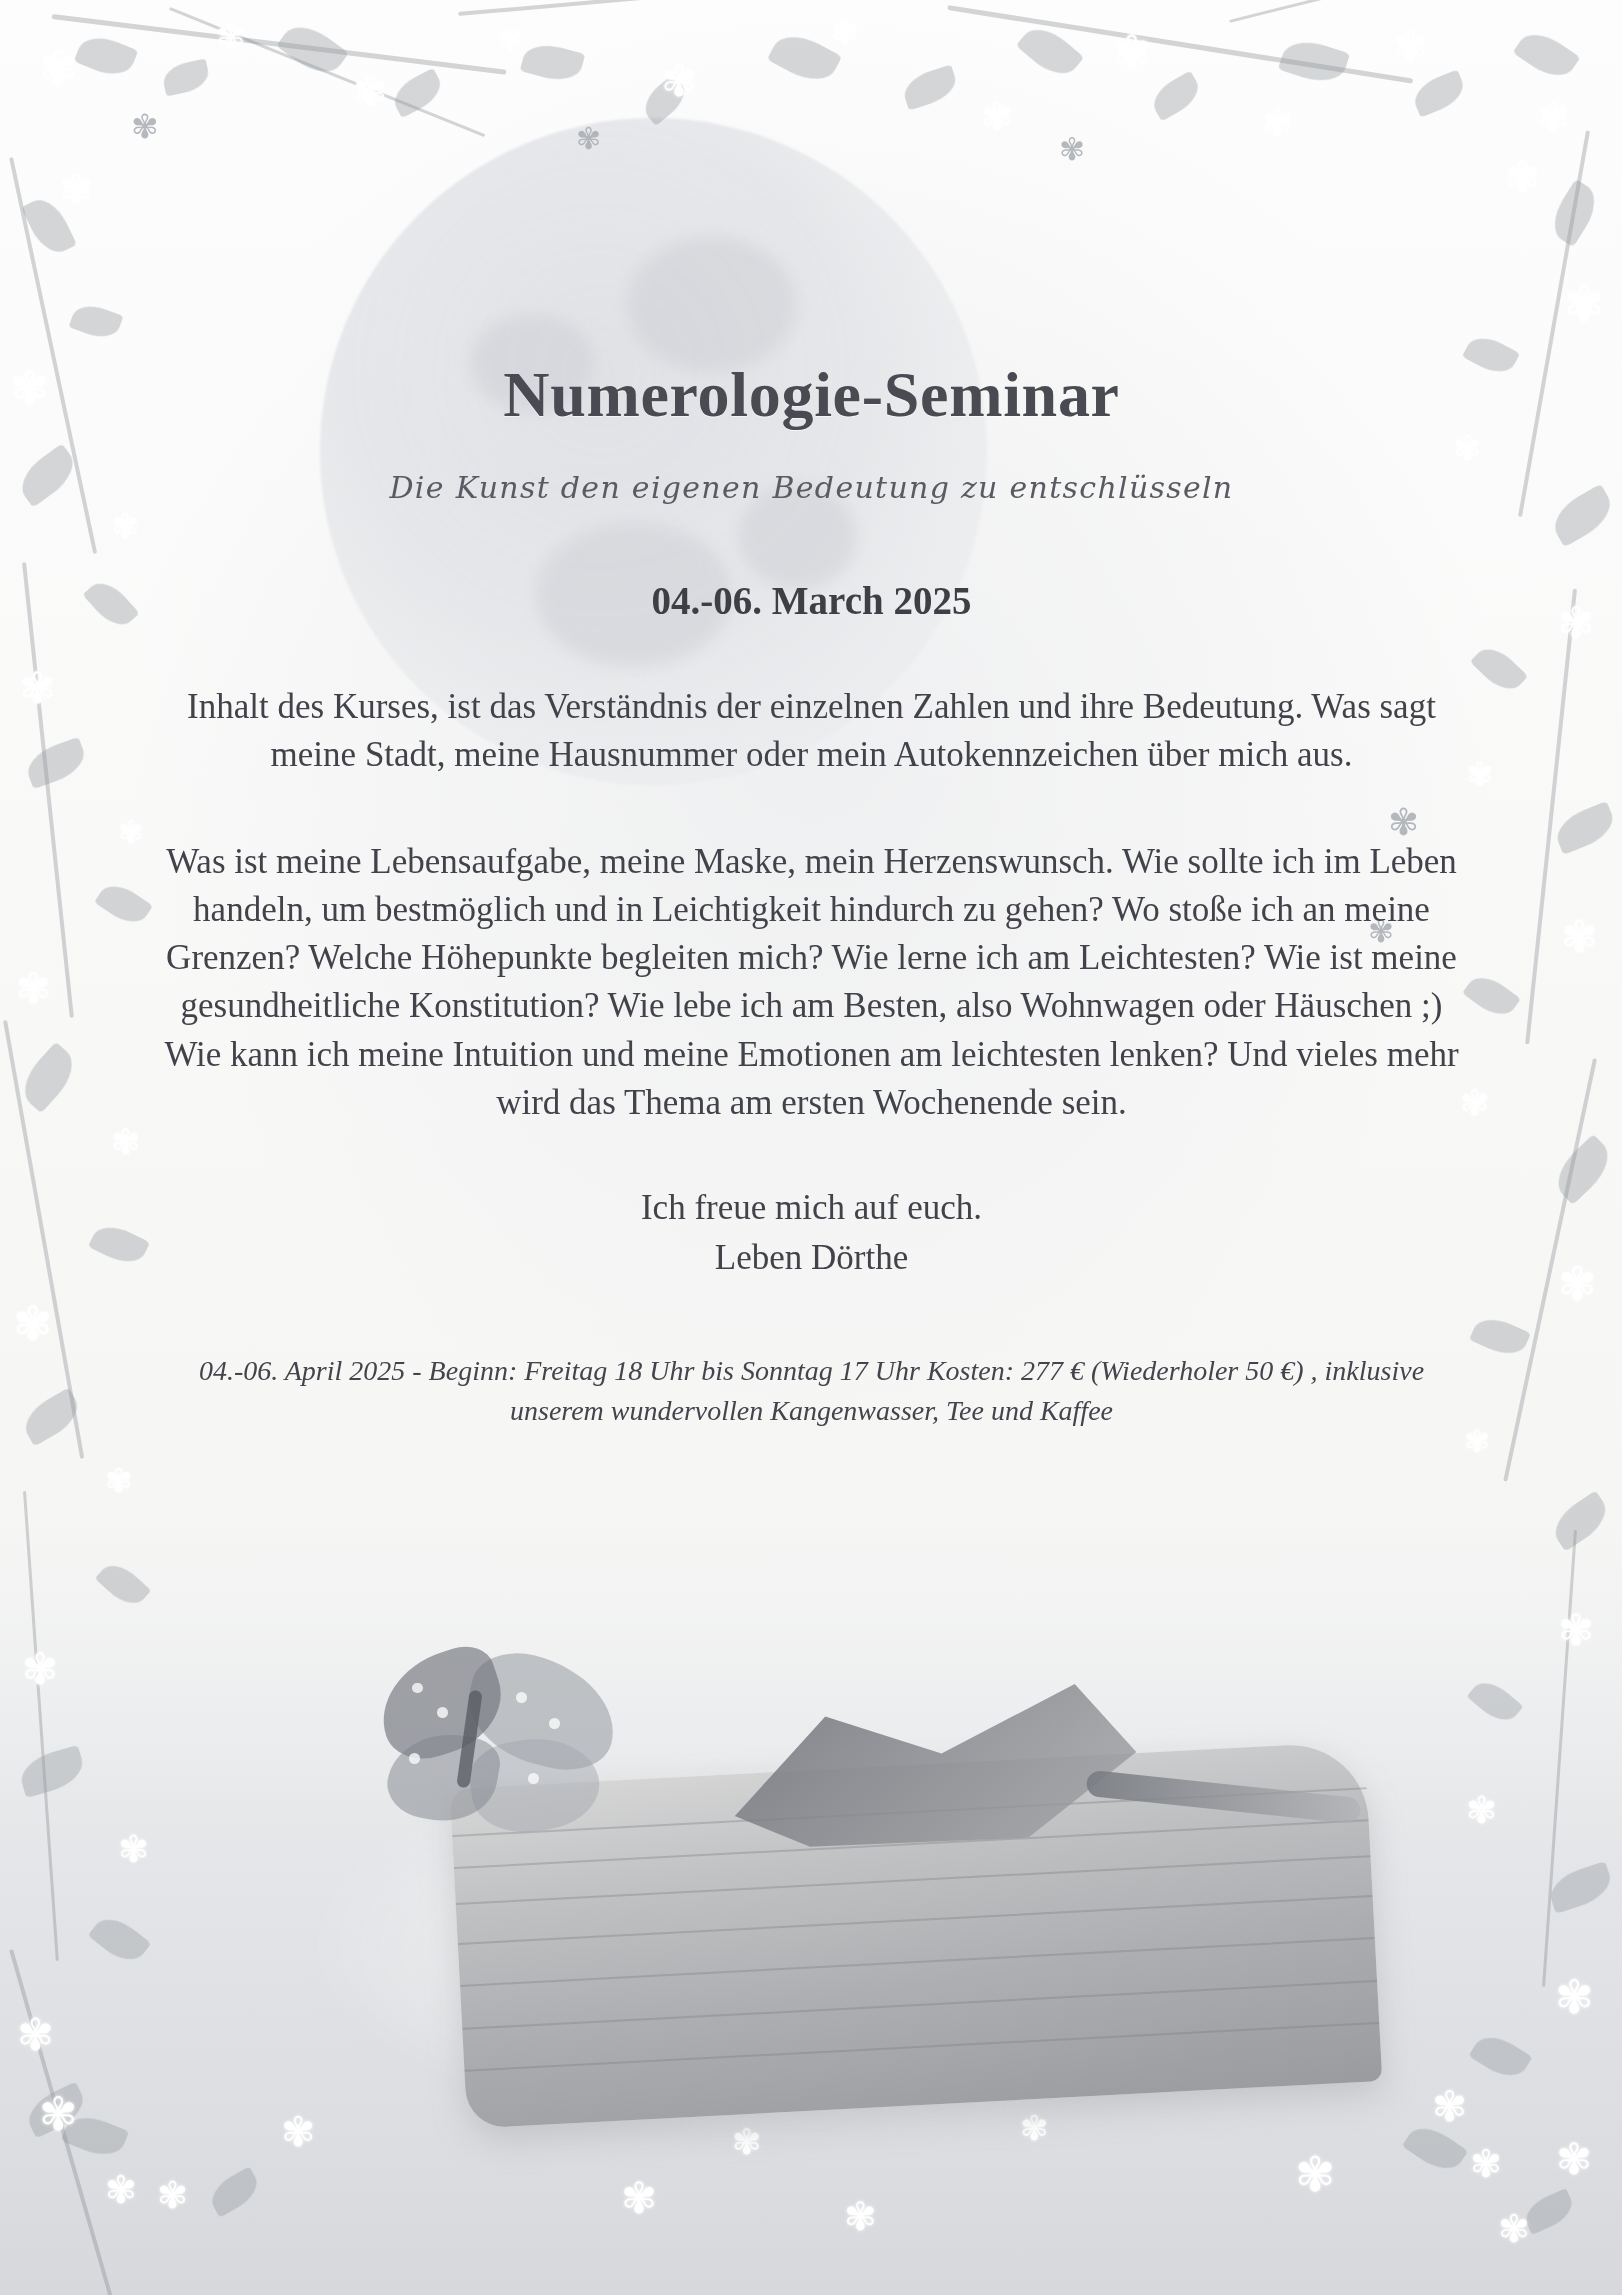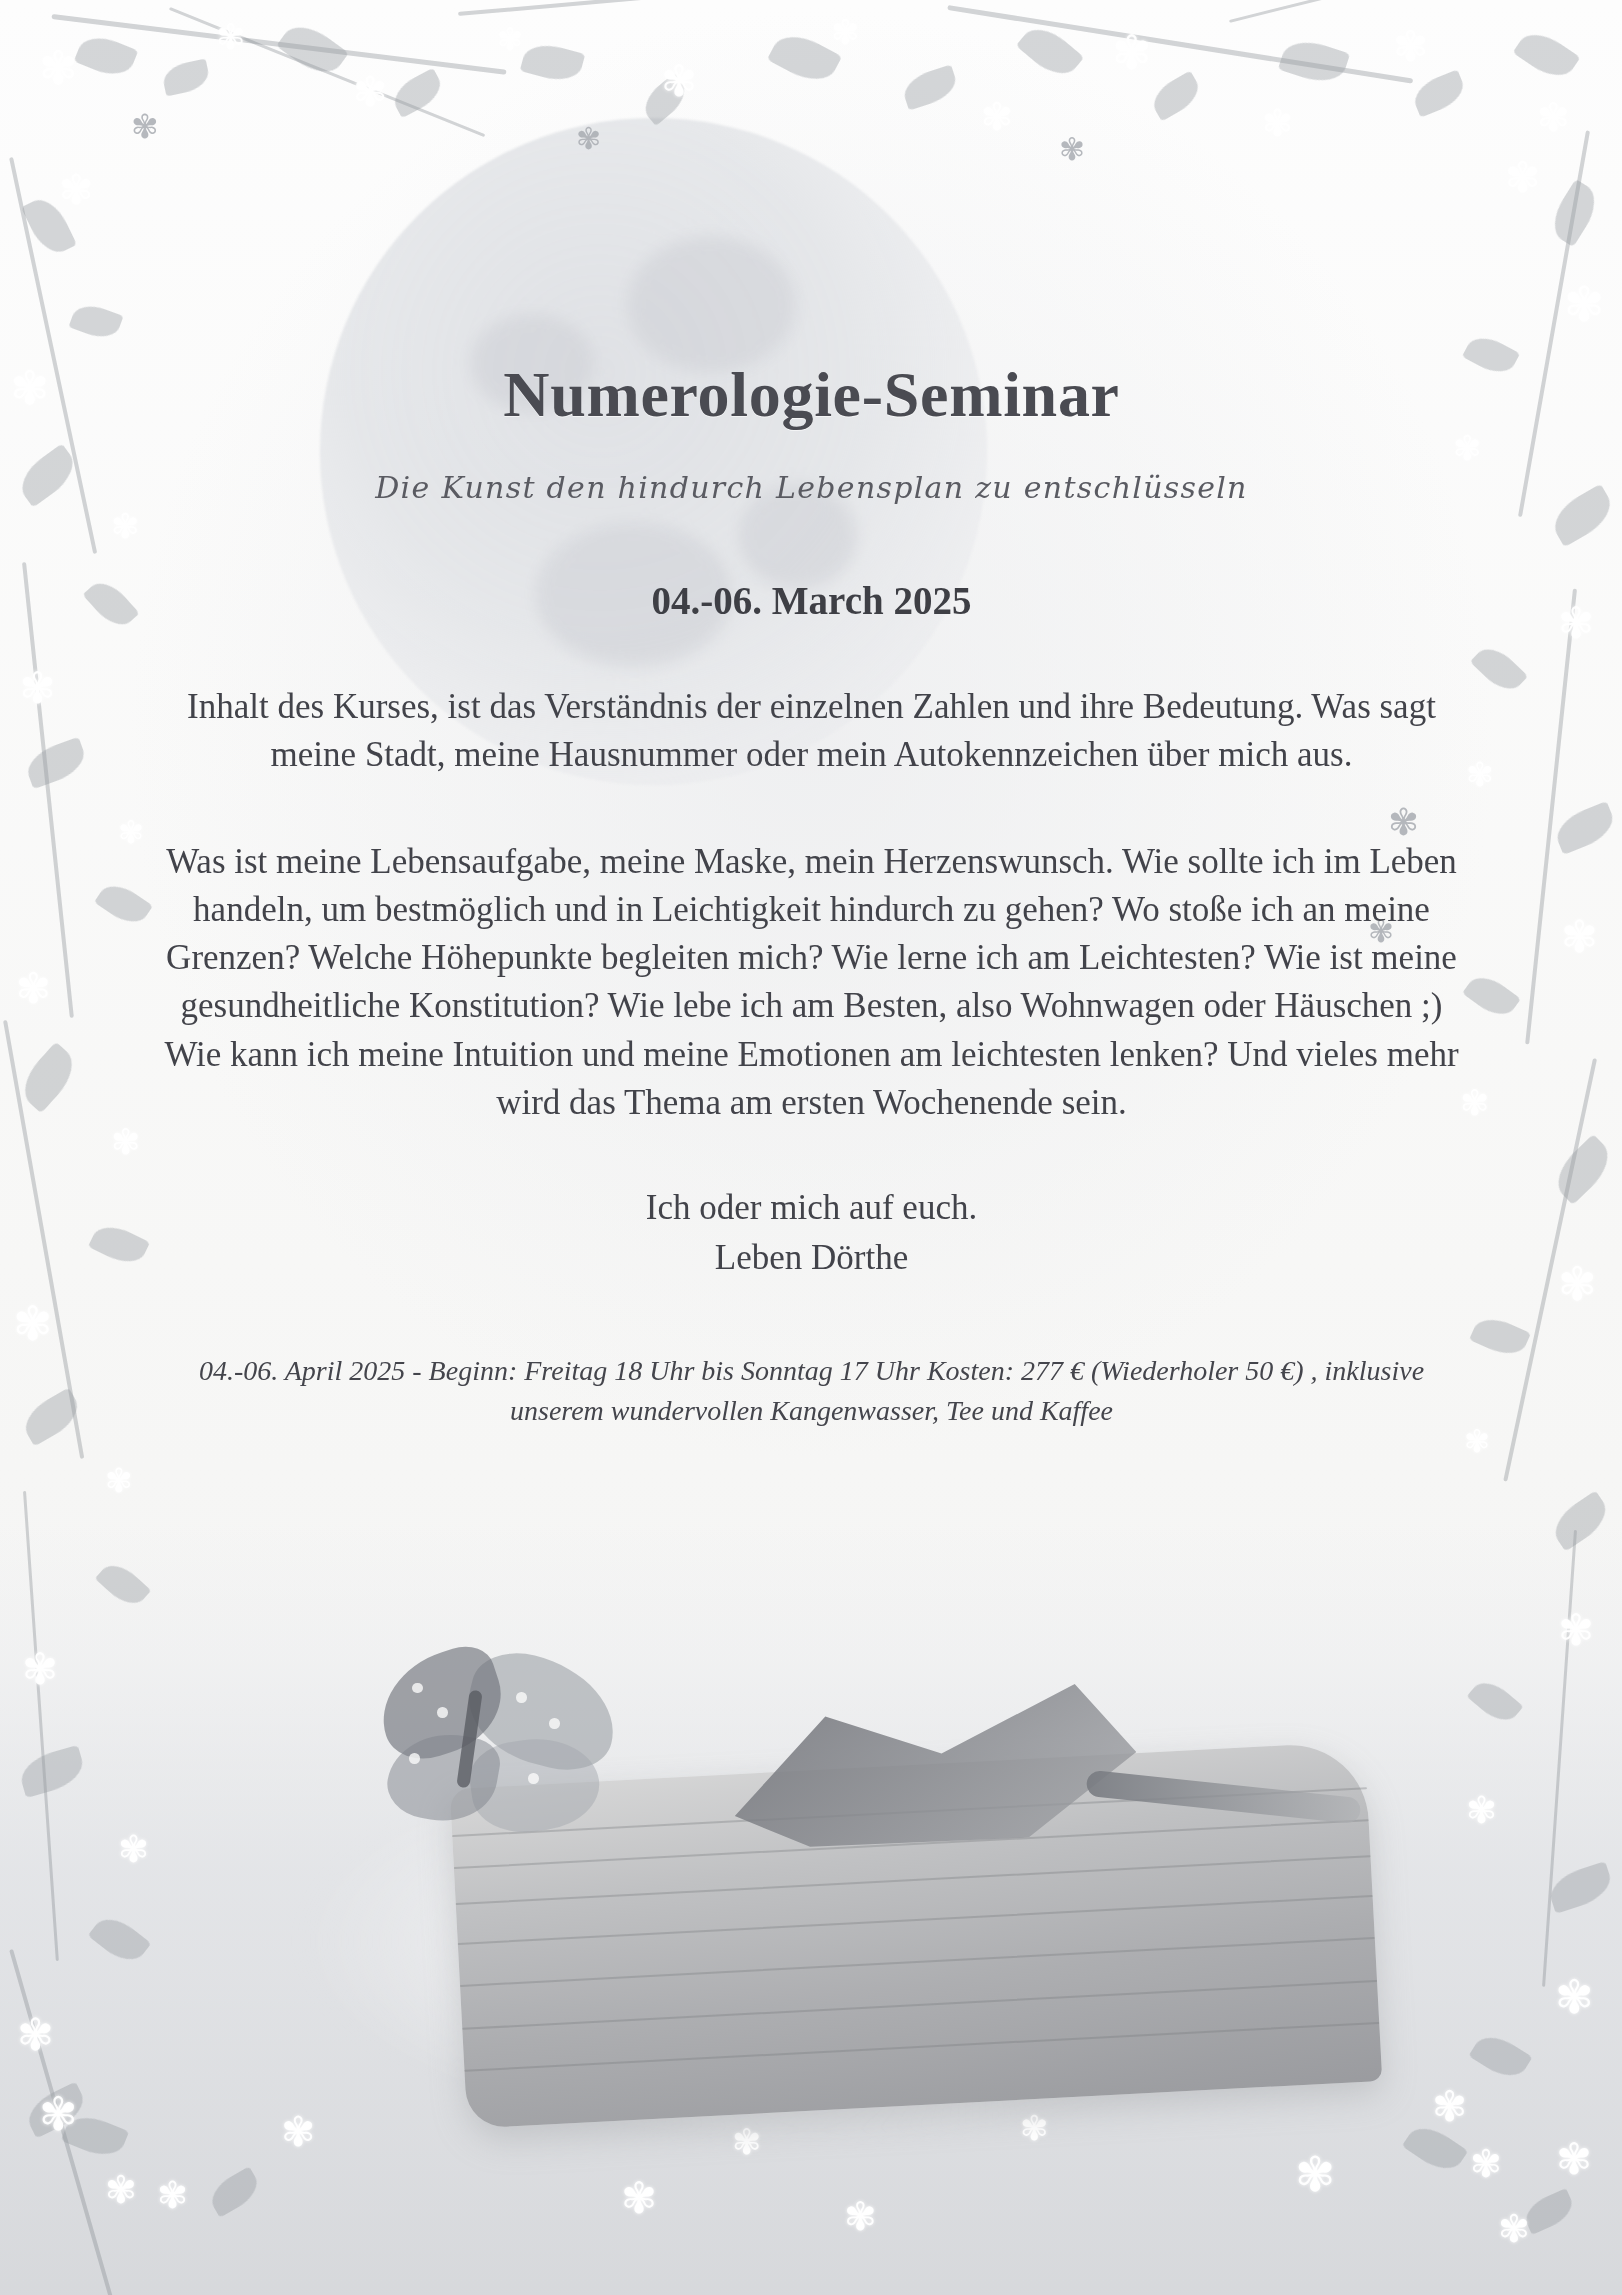--- a/index.html
+++ b/index.html
@@ -411,30 +411,30 @@
     <div class="bf-dot" style="left:56px;  top:98px;"></div>
     <div class="bf-dot" style="left:163px; top:37px;"></div>
     <div class="bf-dot" style="left:196px; top:63px;"></div>
     <div class="bf-dot" style="left:175px; top:118px;"></div>
   </div>
 
   <div class="content">
 
     <div class="title">Numerologie-Seminar</div>
 
-    <div class="subtitle">Die Kunst den hindurch Lebensplan zu entschlüsseln</div>
+    <div class="subtitle">Die Kunst den eigenen Bedeutung zu entschlüsseln</div>
 
     <div class="date-line">04.-06. March 2025</div>
 
     <div class="para para-1">Inhalt des Kurses, ist das Verständnis der einzelnen Zahlen und ihre Bedeutung. Was sagt meine Stadt, meine Hausnummer oder mein Autokennzeichen über mich aus.</div>
 
     <div class="para para-2">Was ist meine Lebensaufgabe, meine Maske, mein Herzenswunsch. Wie sollte ich im Leben handeln, um bestmöglich und in Leichtigkeit hindurch zu gehen? Wo stoße ich an meine Grenzen? Welche Höhepunkte begleiten mich? Wie lerne ich am Leichtesten? Wie ist meine gesundheitliche Konstitution? Wie lebe ich am Besten, also Wohnwagen oder Häuschen ;) Wie kann ich meine Intuition und meine Emotionen am leichtesten lenken? Und vieles mehr wird das Thema am ersten Wochenende sein.</div>
 
     <div class="para para-3">
-      <div>Ich oder mich auf euch.</div>
+      <div>Ich freue mich auf euch.</div>
       <div>Leben Dörthe</div>
     </div>
 
     <div class="footer-note">04.-06. April 2025  -  Beginn: Freitag 18 Uhr bis Sonntag 17 Uhr Kosten: 277 €  (Wiederholer 50 €) , inklusive unserem wundervollen Kangenwasser, Tee und Kaffee</div>
 
   </div>
 
 </div>
 
 

